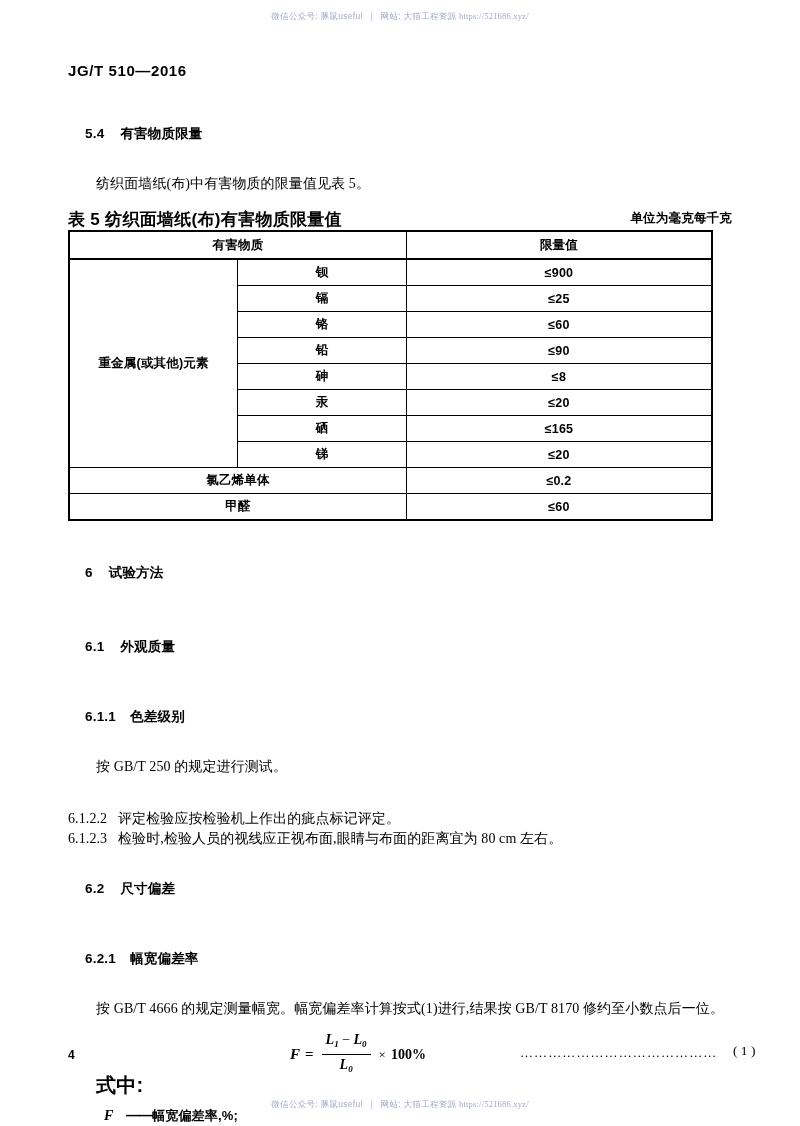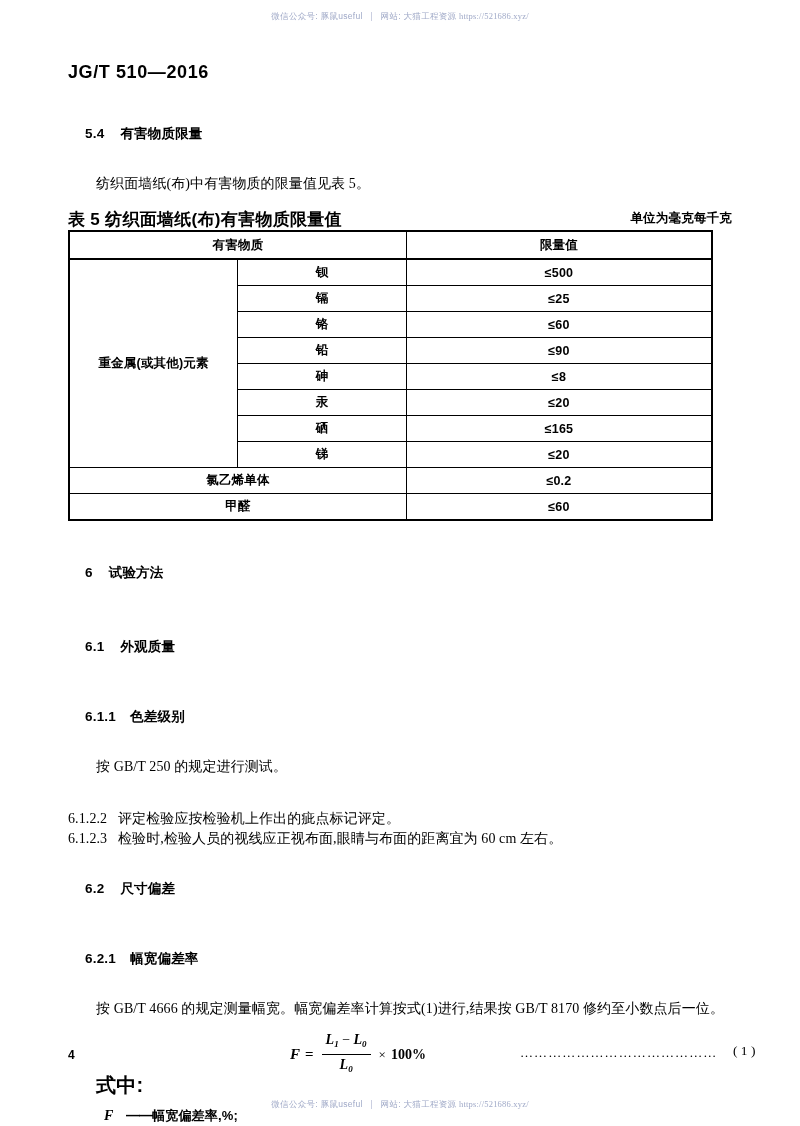--- a/index.html
+++ b/index.html
@@ -41,21 +41,21 @@
   .watermark .sep { padding: 0 5px; color: #b3bad2; }
   .watermark .url { font-family: "Liberation Serif", serif; letter-spacing: 0.2px; }
 
   
   .doc-header {
     position: absolute;
     left: 68px;
     top: 62px;
     font-family: "Liberation Sans", "DejaVu Sans", sans-serif;
     font-weight: bold;
-    font-size: 18px;
+    font-size: 15px;
     letter-spacing: 0.6px;
   }
 
   
   .content {
     position: absolute;
     left: 68px;
     top: 108px;
     width: 664px;
   }
@@ -284,21 +284,21 @@
       <thead>
         <tr>
           <td class="col-a outer-top outer-left hdr-sep" colspan="2">有害物质</td>
           <td class="col-c outer-top outer-right hdr-sep">限量值</td>
         </tr>
       </thead>
       <tbody>
         <tr>
           <td class="col-a outer-left group-cell" rowspan="8">重金属(或其他)元素</td>
           <td class="col-b">钡</td>
-          <td class="col-c outer-right">≤500</td>
+          <td class="col-c outer-right">≤900</td>
         </tr>
         <tr>
           <td class="col-b">镉</td>
           <td class="col-c outer-right">≤25</td>
         </tr>
         <tr>
           <td class="col-b">铬</td>
           <td class="col-c outer-right">≤60</td>
         </tr>
         <tr>
@@ -354,21 +354,21 @@
 
     <div class="spacer-18"></div>
 
 
     <div class="spacer-14"></div>
 
     <p class="body">
       <span>6.1.2.2</span>&nbsp;&nbsp;&nbsp;<span>评定检验应按检验机上作出的疵点标记评定。</span>
     </p>
     <p class="body">
-      <span>6.1.2.3</span>&nbsp;&nbsp;&nbsp;<span>检验时,检验人员的视线应正视布面,眼睛与布面的距离宜为 60 cm 左右。</span>
+      <span>6.1.2.3</span>&nbsp;&nbsp;&nbsp;<span>检验时,检验人员的视线应正视布面,眼睛与布面的距离宜为 80 cm 左右。</span>
     </p>
 
     <div class="spacer-14"></div>
 
     <h2 class="sec">
       <span class="sec-num">6.2</span><span class="sec-gap-m"></span><span>尺寸偏差</span>
     </h2>
 
     <div class="spacer-18"></div>
 

